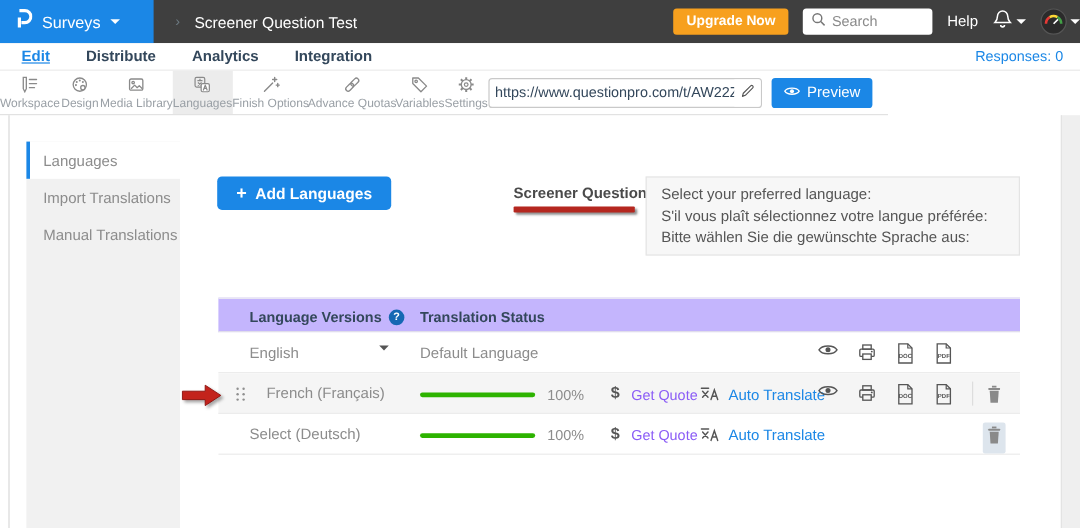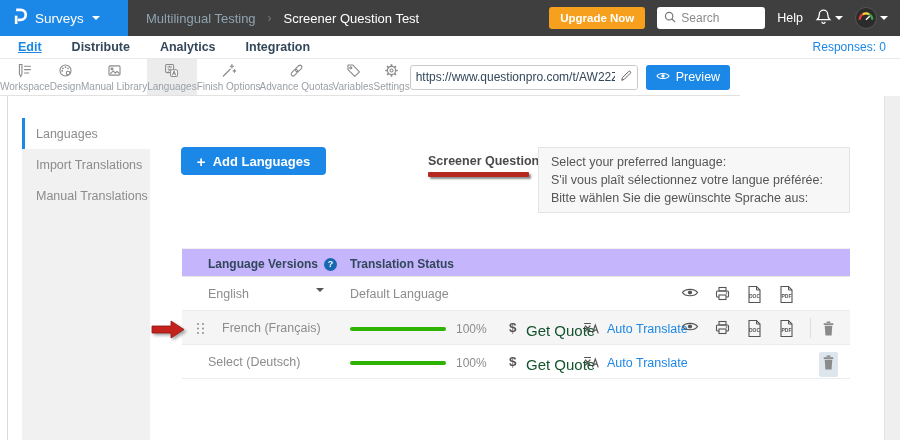--- a/index.html
+++ b/index.html
@@ -12,21 +12,21 @@
   
   .topbar { position:absolute; left:0; top:0; width:900px; height:36px; background:#3f3f3f; display:flex; align-items:center; }
   .logo-area { width:128px; height:36px; background:#1b87e6; display:flex; align-items:center; padding-left:12px; gap:8px; cursor:pointer; }
   .surveys-label { color:#fff; font-size:13.5px; }
   .caret { width:0; height:0; border-left:4px solid transparent; border-right:4px solid transparent; border-top:4.5px solid #fff; }
   .caret.dark { border-top-color:#555; }
   .breadcrumb { display:flex; align-items:center; margin-left:18px; gap:12px; font-size:13px; }
   .bc-parent { color:#8fa3b0; }
   .bc-sep { color:#6d7a82; font-size:12px; }
   .bc-current { color:#fff; }
-  .topbar-right { margin-left:auto; display:flex; align-items:center; gap:12px; padding-right:12px; }
+  .topbar-right { margin-left:auto; display:flex; align-items:center; gap:12px; }
   .upgrade-btn { background:#f7a01e; color:#fff; font-size:11.5px; font-weight:bold; padding:5px 11px; border-radius:3px; border:none; cursor:pointer; font-family:inherit; }
   .search-box { width:108px; height:22px; background:#fff; border-radius:3px; display:flex; align-items:center; padding:0 7px; gap:5px; }
   .search-box input { border:none; outline:none; width:100%; font-size:12px; color:#333; background:transparent; font-family:inherit; }
   .search-box input::placeholder { color:#8a8a8a; }
   .help-label { color:#fff; font-size:12.5px; cursor:pointer; }
   .icon-group { display:flex; align-items:center; gap:3px; cursor:pointer; }
   .avatar { width:22px; height:22px; border-radius:50%; background:#2b2b2b; border:1px solid #555; overflow:hidden; }
   
   .navbar { position:absolute; top:36px; left:0; width:900px; height:23px; background:#fff; border-bottom:1px solid #e9e9e9; display:flex; align-items:center; padding:0 14px 0 18px; gap:30px; }
   .nav-tab { font-size:12.5px; font-weight:bold; color:#33475b; cursor:pointer; }
@@ -67,21 +67,21 @@
   .t-row.highlight { background:#f5f5f5; }
   .c-name { position:absolute; top:10px; font-size:12.5px; color:#8c8c8c; }
   .c-status { position:absolute; left:168px; top:10px; font-size:12.5px; color:#8c8c8c; }
   .c-select-caret { position:absolute; left:134px; top:15px; cursor:pointer; }
   .c-handle { position:absolute; left:15px; top:12px; width:7px; height:11px; cursor:grab; }
   .dot { position:absolute; width:2px; height:2px; background:#8f8f8f; border-radius:50%;
          box-shadow:5px 0 0 #8f8f8f, 0 4.5px 0 #8f8f8f, 5px 4.5px 0 #8f8f8f, 0 9px 0 #8f8f8f, 5px 9px 0 #8f8f8f; }
   .c-progress { position:absolute; left:168px; top:16px; width:96px; height:4px; border-radius:2px; background:#2db300; }
   .c-pct { position:absolute; left:274px; top:11px; font-size:12px; color:#8c8c8c; }
   .c-dollar { position:absolute; left:327px; top:9px; font-size:13.5px; font-weight:bold; color:#555; cursor:pointer; }
-  .c-quote { position:absolute; left:344px; top:11px; font-size:15px; color:#14532d; cursor:pointer; }
+  .c-quote { position:absolute; left:344px; top:11px; font-size:12px; color:#8b5cf6; cursor:pointer; }
   .c-trans-icon { position:absolute; left:401px; top:10px; cursor:pointer; }
   .c-translate { position:absolute; left:425px; top:11px; font-size:12.5px; color:#1b87e6; cursor:pointer; }
   .row-icon { position:absolute; top:8px; cursor:pointer; }
   .ic-eye { left:499px; } .ic-print { left:532px; } .ic-doc { left:564px; } .ic-pdf { left:596px; }
   .c-divider { position:absolute; left:628px; top:7px; width:1px; height:20px; background:#ddd; }
   .ic-trash { left:637px; top:7px; padding:2px; border-radius:2px; }
   .ic-trash.hover { background:#dde5ed; }
   
   .red-arrow { position:absolute; left:151px; top:318px; filter:drop-shadow(2px 2px 1.5px rgba(0,0,0,0.35)); }
 </style>
@@ -93,21 +93,20 @@
     <span>
       <svg width="15" height="21" viewBox="0 0 18 24">
         <path d="M5,4 h5.5 a6,6 0 0 1 0 12 H7" stroke="#fff" stroke-width="3.2" fill="none"></path>
         <path d="M5,11 V21" stroke="#fff" stroke-width="3.2" fill="none"></path>
       </svg>
     </span>
     <span class="surveys-label">Surveys</span>
     <span class="caret"></span>
   </div>
   <div class="breadcrumb">
-    <span class="bc-parent">Multilingual Testing</span>
     <span class="bc-sep">›</span>
     <span class="bc-current">Screener Question Test</span>
   </div>
   <div class="topbar-right">
     <button class="upgrade-btn">Upgrade Now</button>
     <div class="search-box">
       <span>
         <svg width="12" height="12" viewBox="0 0 14 14">
             <circle cx="6" cy="6" r="4.3" stroke="#777" stroke-width="1.4" fill="none"></circle>
             <path d="M9.3,9.3 L13,13" stroke="#777" stroke-width="1.4"></path>
@@ -171,21 +170,21 @@
     <span class="tool-label">Design</span>
   </div>
   <div class="tool-item">
     <span class="tool-icon">
       <svg width="19" height="17" viewBox="0 0 20 20" stroke="#8a8a8a" stroke-width="1.3" fill="none" stroke-linejoin="round">
         <rect x="3.5" y="4.5" width="13" height="11" rx="1.5"></rect>
           <circle cx="7" cy="8" r="1.2"></circle>
         <path d="M5,14 l3.5,-3.5 2.5,2.5 2,-2 3,3"></path>
       </svg>
     </span>
-    <span class="tool-label">Manual Library</span>
+    <span class="tool-label">Media Library</span>
   </div>
   <div class="tool-item active">
     <span class="tool-icon">
       <svg width="19" height="17" viewBox="0 0 20 20" stroke="#8a8a8a" stroke-width="1.2" fill="none" stroke-linejoin="round">
         <rect x="3" y="3" width="9.5" height="9.5" rx="1.5"></rect>
         <path d="M5.3,6 h5 M7.8,4.3 v1.7 M5.8,8 l3.6,3 M9.4,8 l-3.6,3"></path>
         <rect x="9" y="9" width="8" height="8" rx="1.5" fill="#fff"></rect>
         <path d="M11,15.8 l2,-5.3 2,5.3 M11.7,13.8 h2.6"></path>
       </svg>
     </span>

